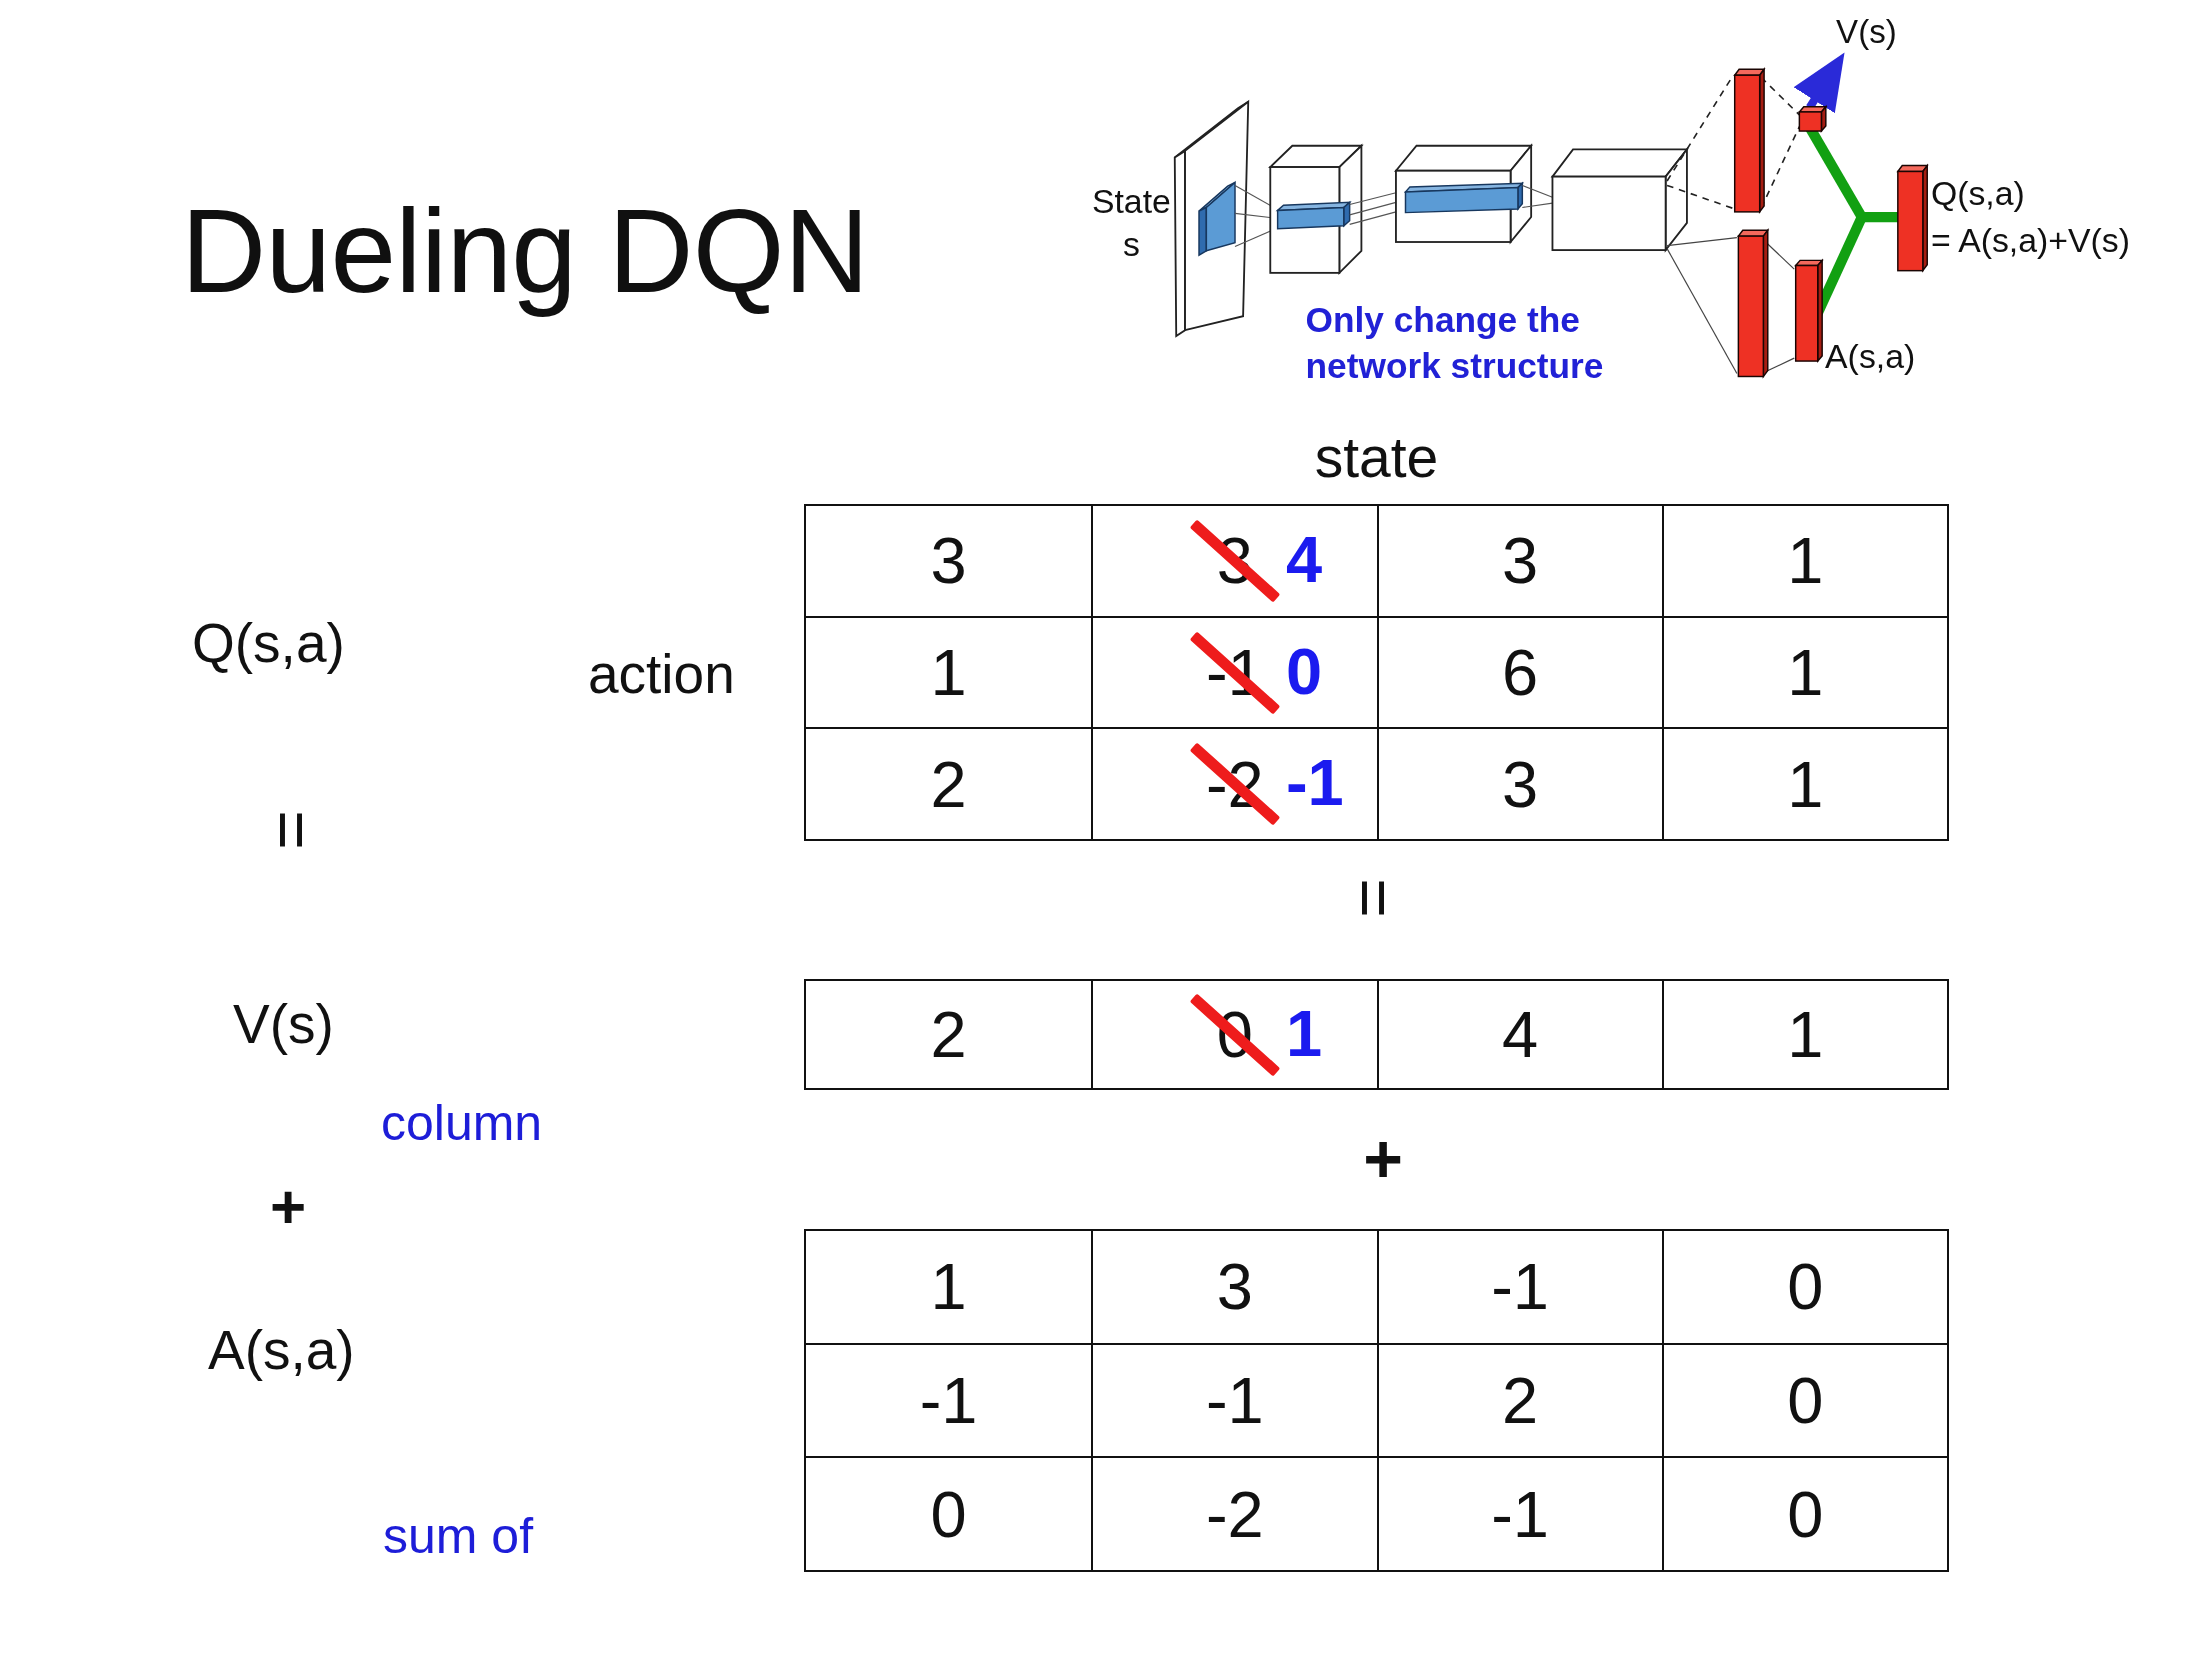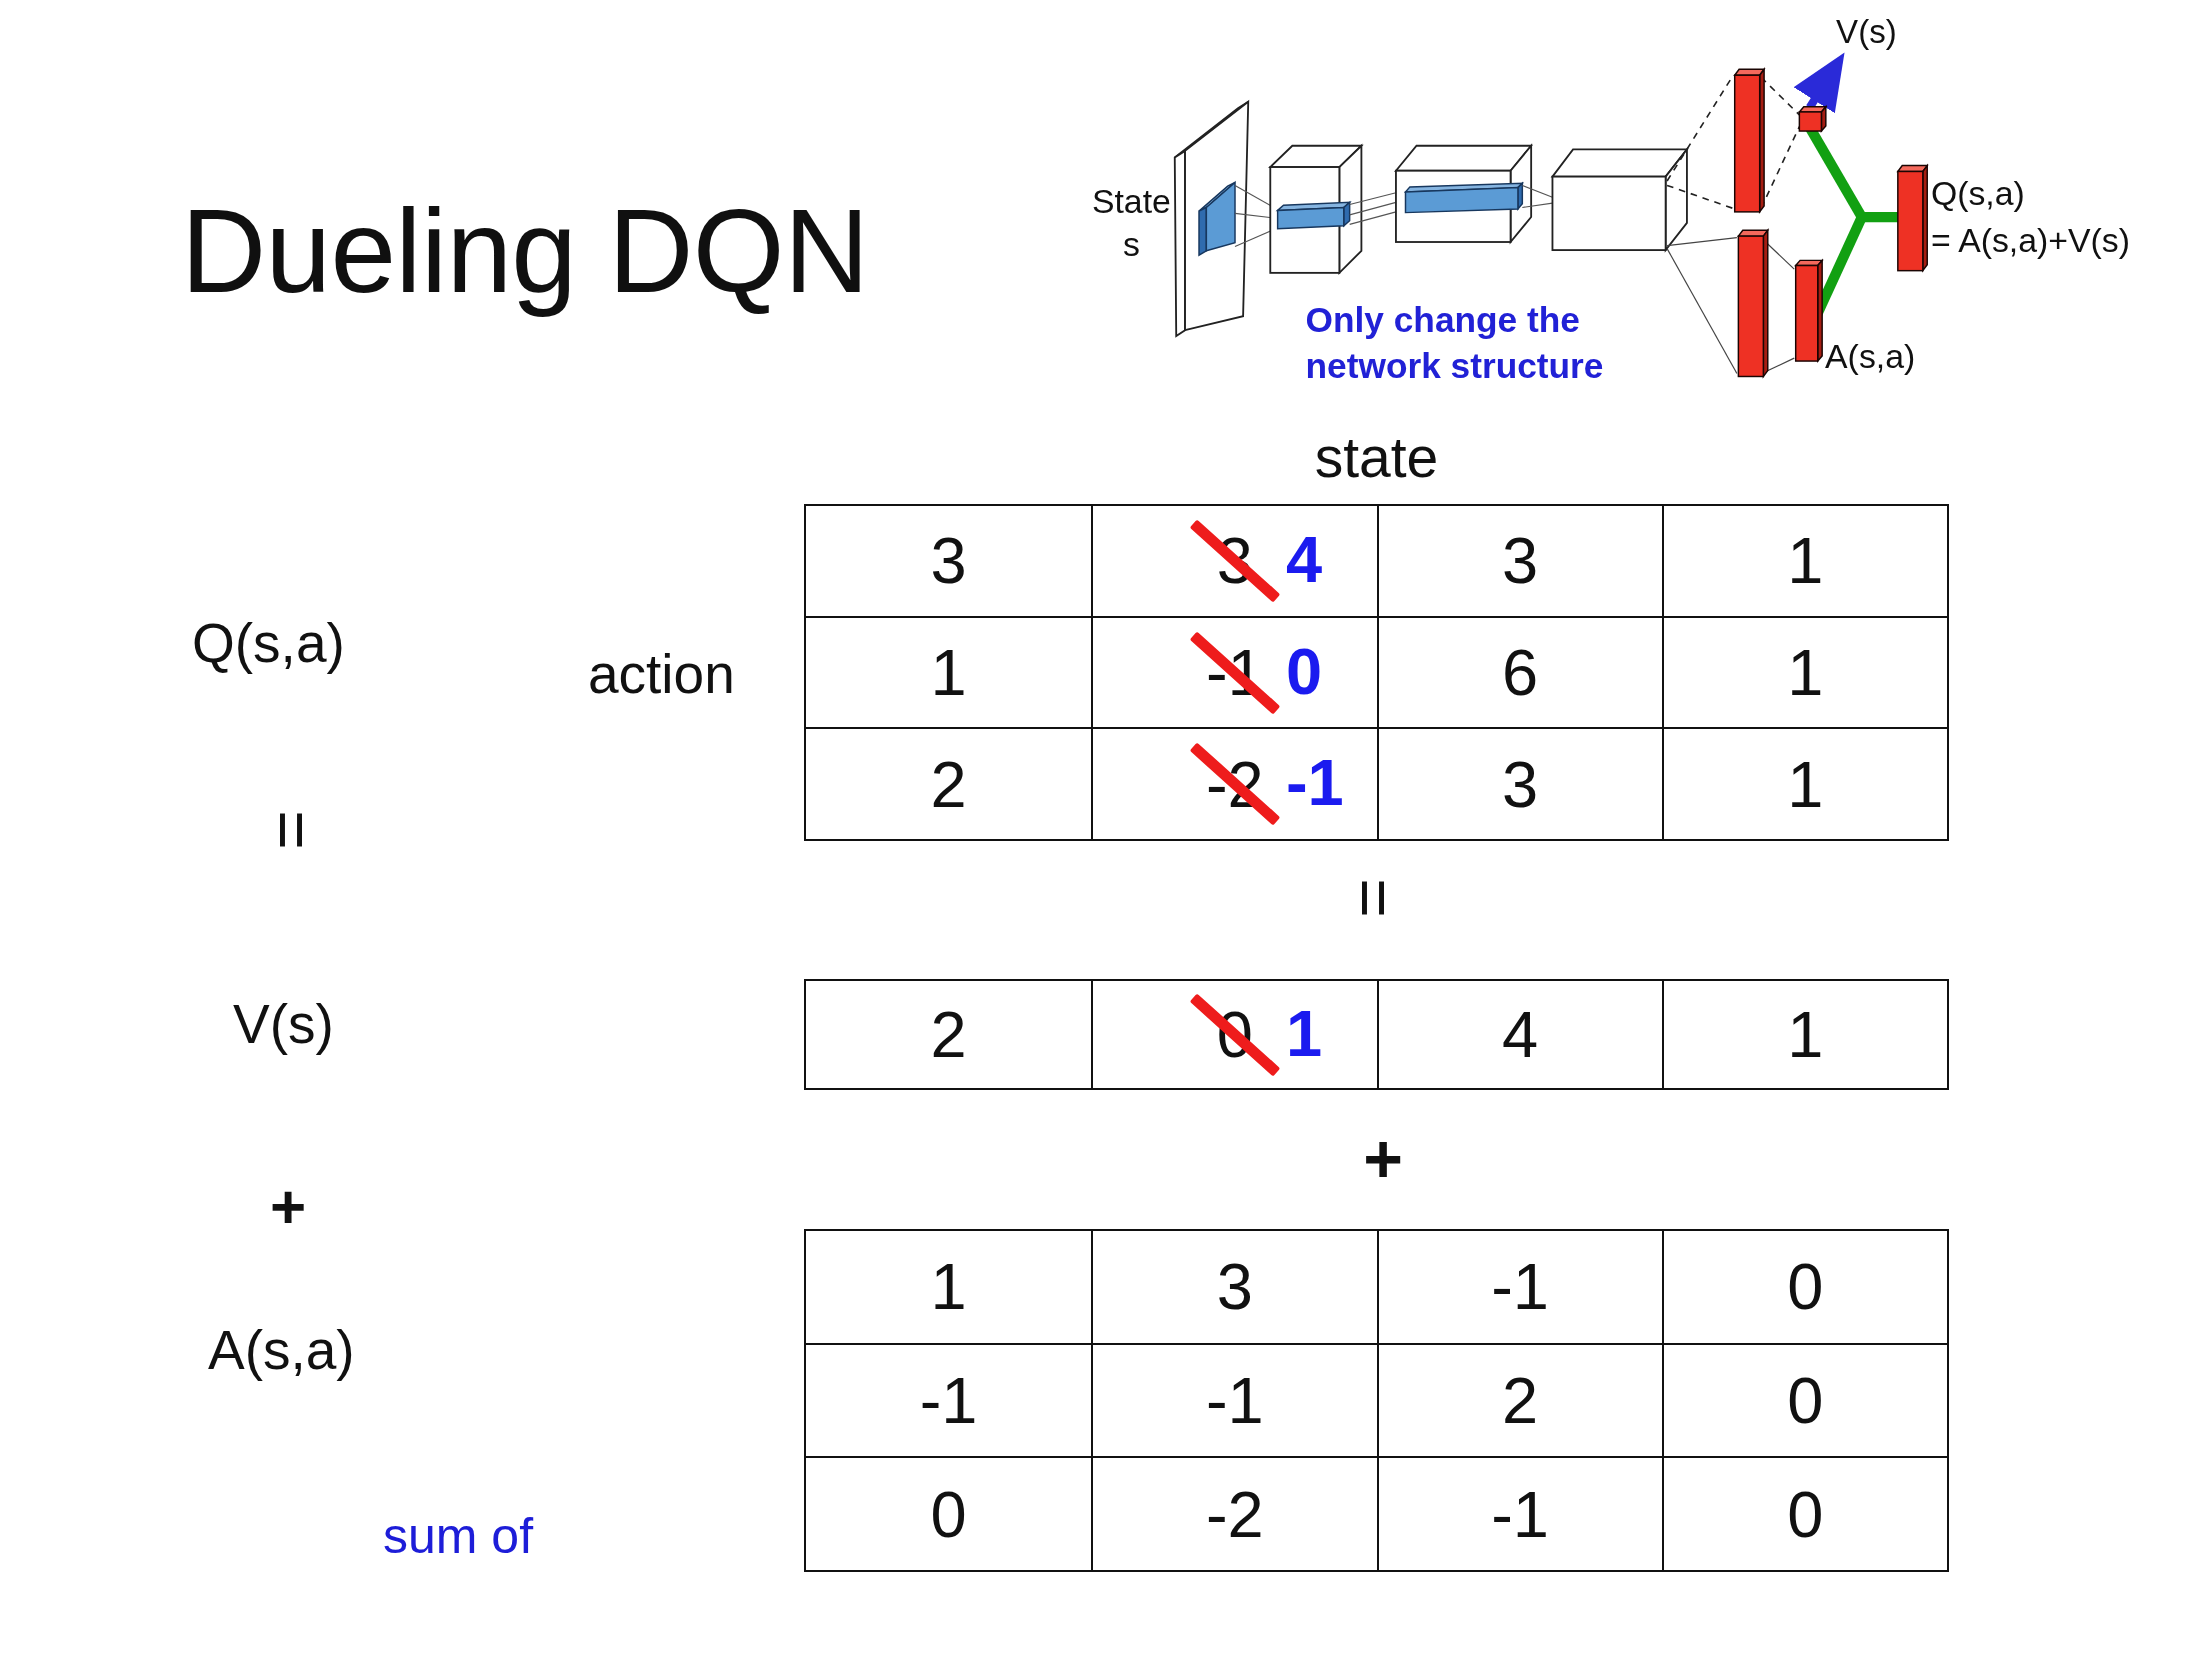--- a/index.html
+++ b/index.html
@@ -179,20 +179,21 @@
 <div class="abs lbl state-header">state</div>
 
 <div class="abs lbl" style="left:192px;top:610px;">Q(s,a)</div>
 <div class="abs lbl" style="left:588px;top:641px;">action</div>
 
 <div class="abs op rot" style="left:255px;top:793px;">=</div>
 <div class="abs op rot" style="left:1337px;top:861px;">=</div>
 
 <div class="abs lbl" style="left:233px;top:991px;">V(s)</div>
 <div class="abs blue-note" style="left:381px;top:994px;">
+  <div>column</div>
 </div>
 
 <div class="abs op bold" style="left:251px;top:1169px;font-size:62px;">+</div>
 <div class="abs op bold" style="left:1346px;top:1121px;">+</div>
 
 <div class="abs lbl" style="left:208px;top:1317px;">A(s,a)</div>
 <div class="abs blue-note" style="left:383px;top:1407px;">
   <div>sum of</div>
   
 </div>

